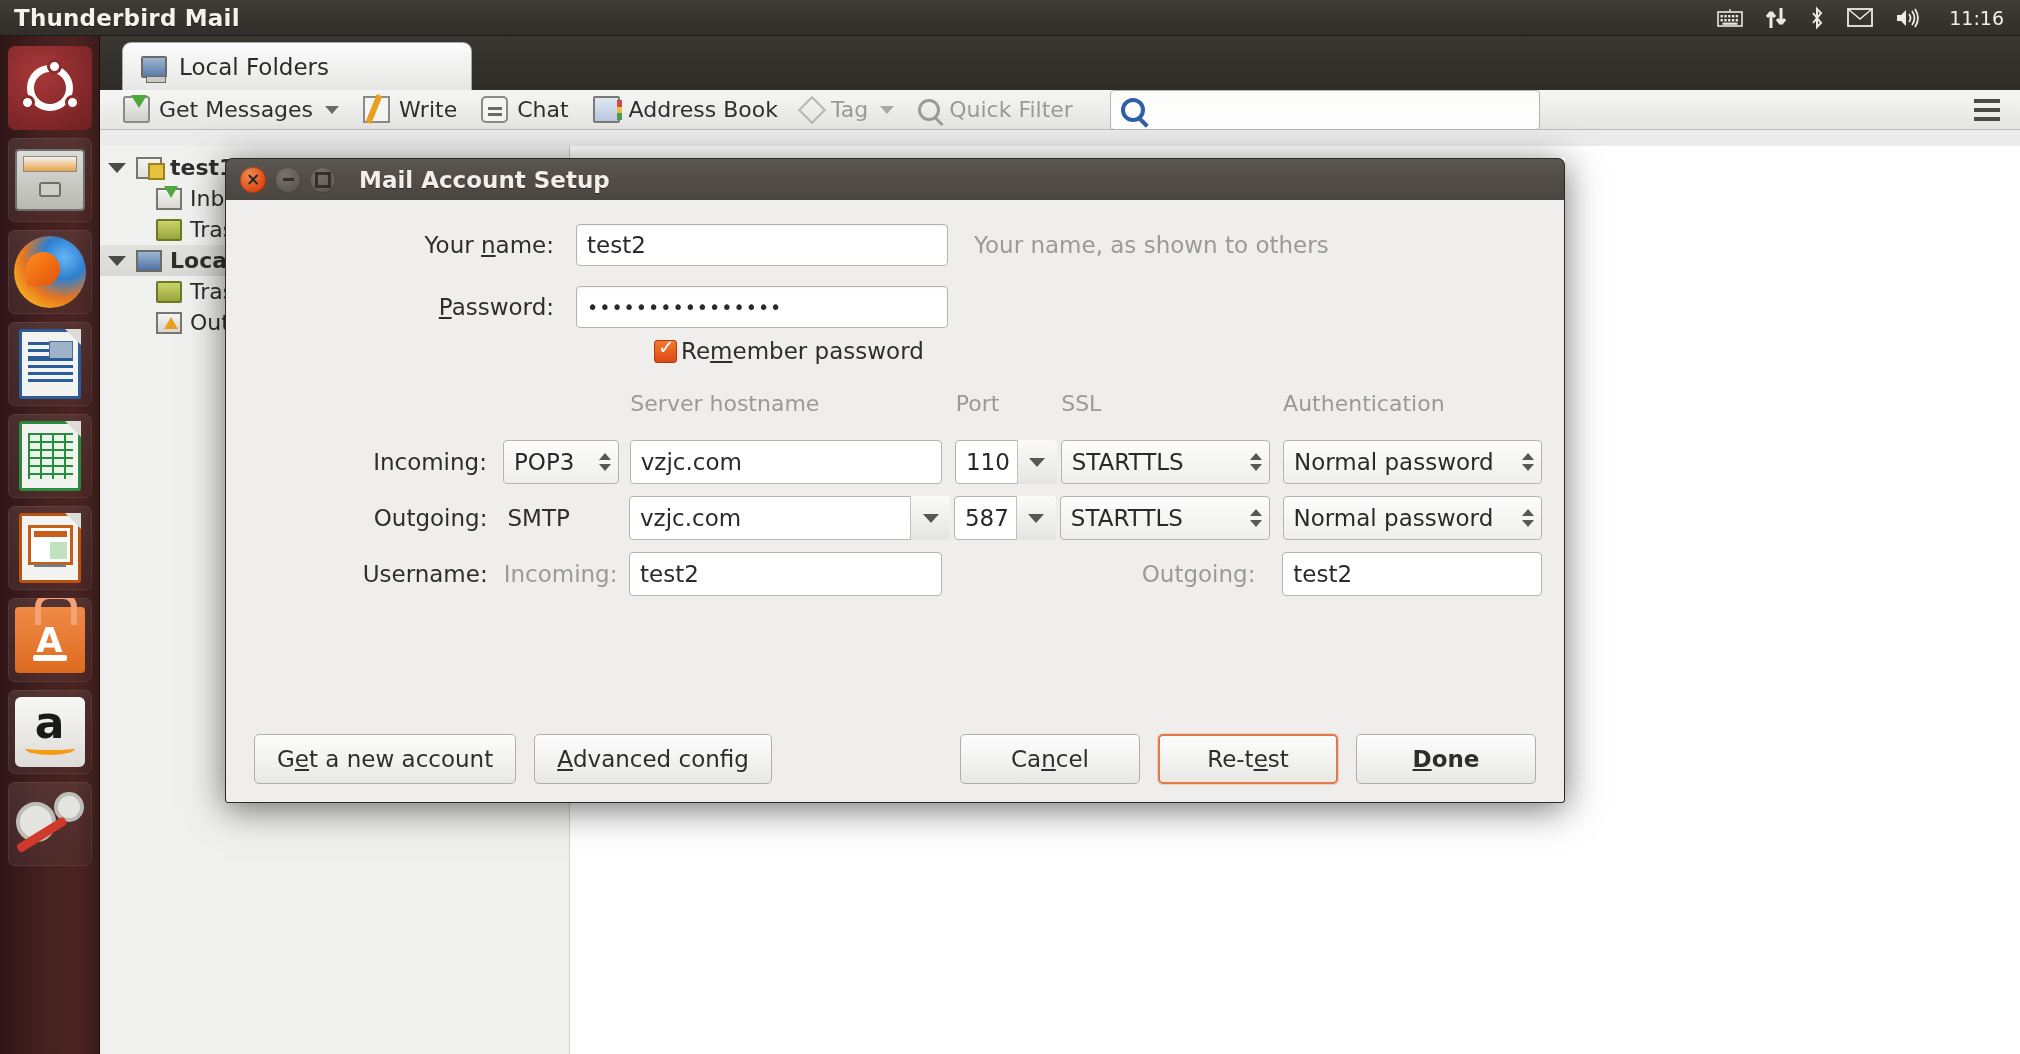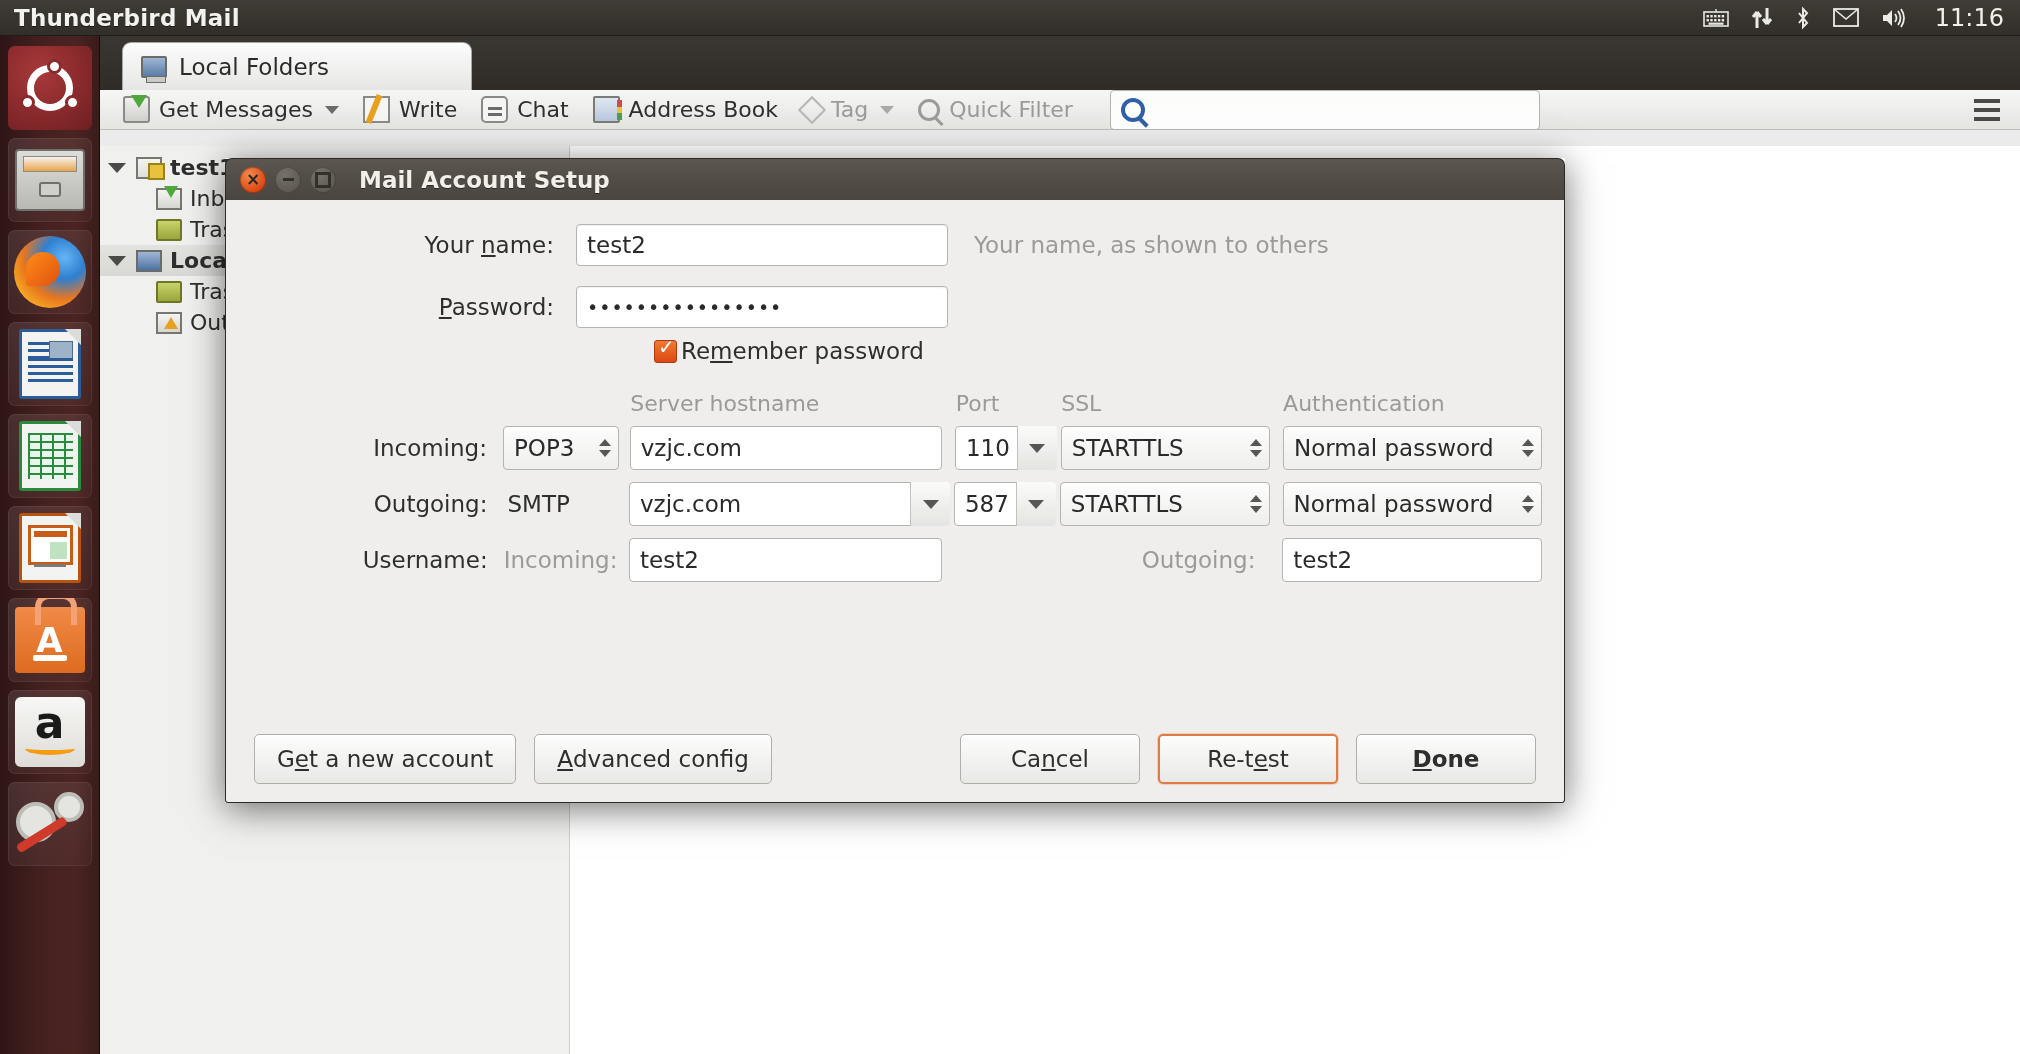--- a/index.html
+++ b/index.html
@@ -21,21 +21,21 @@
   #panel-title {
     color: #f4f2ef; font-size: 23px; font-weight: bold;
     margin-left: 14px; letter-spacing: 0.2px;
     text-shadow: 0 1px 0 rgba(0,0,0,0.5);
   }
   #panel-indicators {
     margin-left: auto; display: flex; align-items: center; gap: 22px;
     padding-right: 10px;
   }
   .ind { color: #e8e6e2; font-size: 22px; line-height: 1; display:flex; align-items:center; }
-  #panel-clock { color: #f2efe9; font-size: 24px; padding: 0 6px; }
+  #panel-clock { color: #f2efe9; font-size: 19px; padding: 0 6px; }
 
   
   #launcher {
     position: absolute; left: 0; top: 36px; width: 100px; height: 1018px;
     background: linear-gradient(to right, #2f1516 0%, #43201f 40%, #4b2422 75%, #3a1c1b 100%);
     border-right: 1px solid #1a0c0c;
     padding-top: 6px;
   }
   .launcher-item {
     width: 84px; height: 84px; margin: 4px auto 8px auto;
@@ -493,21 +493,21 @@
       </div>
 
       <div id="chk-row">
         <span class="checkbox"></span>
         <span id="chk-label"><span>Re</span><u>m</u><span>ember password</span></span>
       </div>
 
 
       <div id="settings">
 
-        <div class="srow" style="margin-bottom:10px">
+        <div class="srow" style="margin-bottom:24px">
           <div class="srow-label">&nbsp;</div>
           <div style="width:124px"></div>
           <div style="width:12px"></div>
           <div style="width:338px" class="col-head">Server hostname</div>
           <div style="width:14px"></div>
           <div style="width:100px" class="col-head">Port</div>
           <div style="width:14px"></div>
           <div style="width:226px" class="col-head">SSL</div>
           <div style="width:14px"></div>
           <div style="width:280px" class="col-head">Authentication</div>

